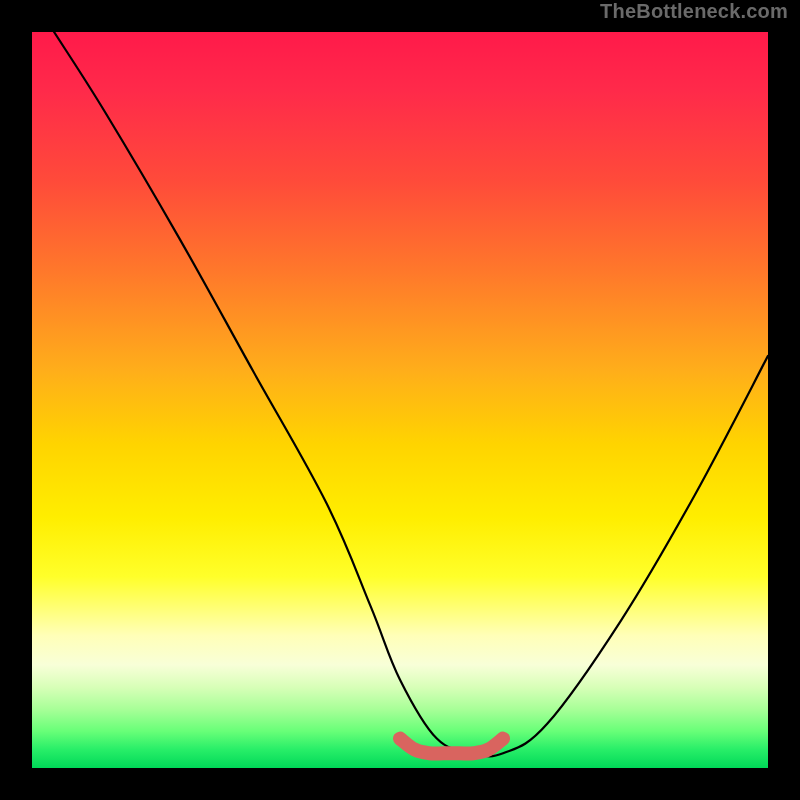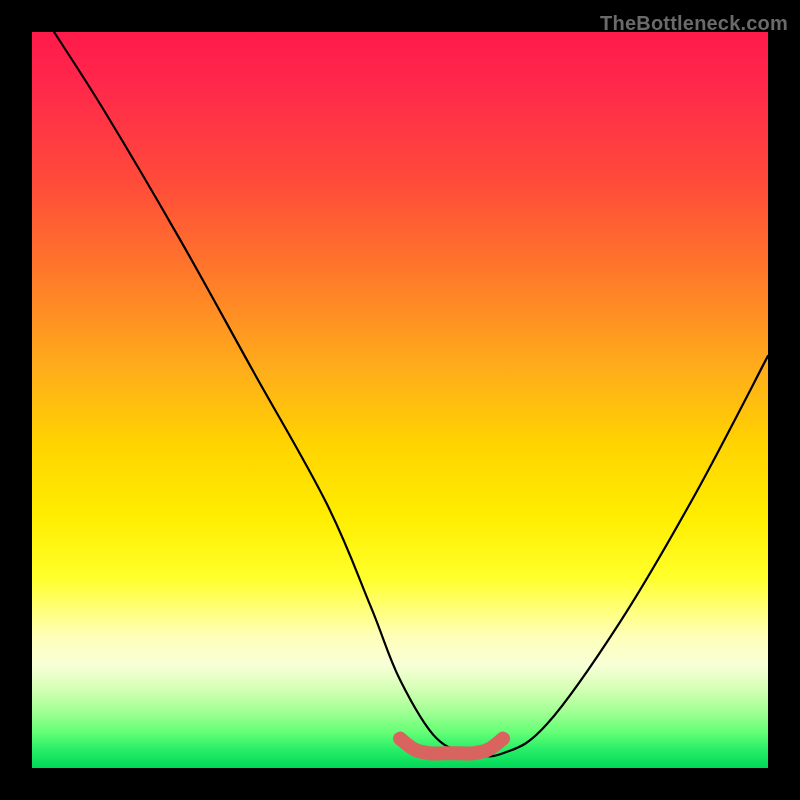--- a/index.html
+++ b/index.html
@@ -36,21 +36,21 @@
   }
   .curve-svg {
     position: absolute;
     left: 0; top: 0;
     width: 736px;
     height: 736px;
     pointer-events: none;
   }
   .watermark {
     position: absolute;
-    top: 12px;
+    top: 0;
     right: 12px;
     font-family: Arial, Helvetica, sans-serif;
     font-size: 20px;
     font-weight: 600;
     color: #6a6a6a;
     letter-spacing: 0.2px;
   }
 </style>
 </head>
 <body>

